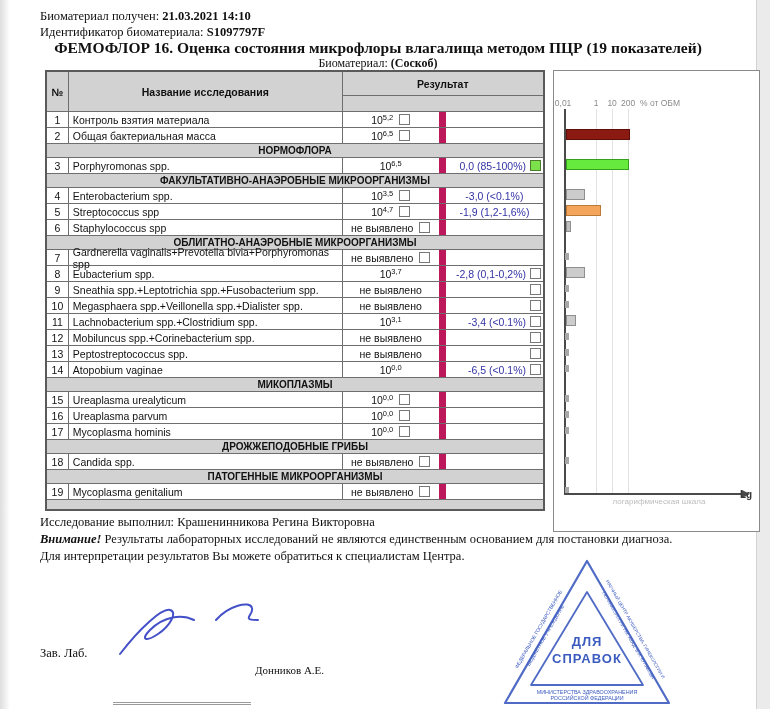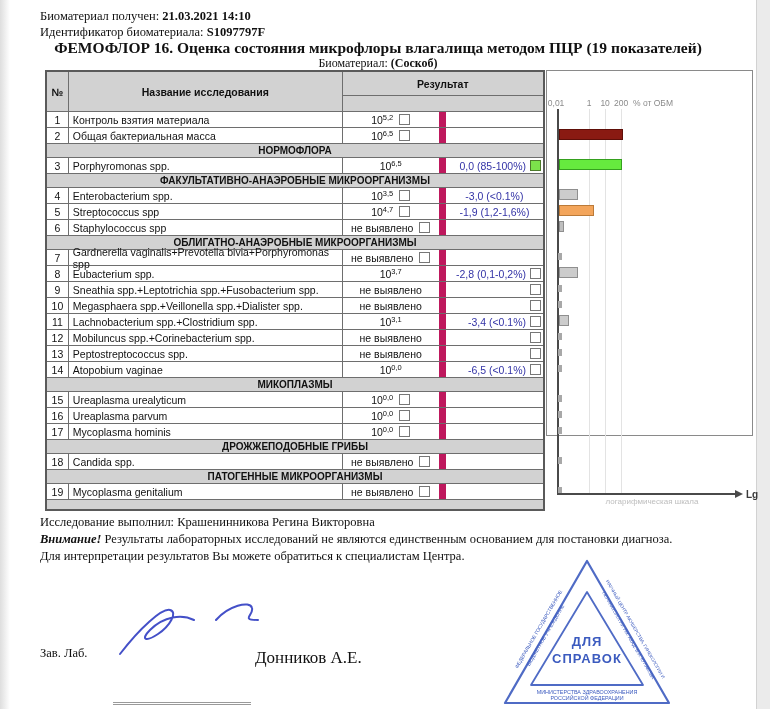--- a/index.html
+++ b/index.html
@@ -34,38 +34,38 @@
   .c-name{width:276px;padding-left:4px;border-right:1px solid #6e6e6e;}
   .c-abs{width:104px;justify-content:center;gap:6px;border-right:7px solid #be185d;}
   .c-rel{width:98px;color:#3333a6;font-size:10.5px;}
   .c-rel.rj{justify-content:flex-end;padding-right:2px;gap:4px;}
   .c-rel.cj{justify-content:center;}
   sup{font-size:7.5px;vertical-align:4px;}
   .cb{display:inline-block;width:11px;height:11px;border:1px solid #777;background:#fff;box-sizing:border-box;}
   .cb.green{background:#7ce24b;border-color:#4c7a2a;}
   .t-foot{height:9px;background:#d2d2d2;}
 
-  .chart{position:relative;margin-left:1px;width:207px;height:366px;border:1px solid #8a8a8a;
+  .chart{position:relative;margin-left:8px;width:207px;height:462px;border:1px solid #8a8a8a;
          background:#fff;font-family:"Liberation Sans", sans-serif;box-sizing:border-box;}
   .tick-label{position:absolute;top:27px;font-size:8.5px;color:#8a8a8a;white-space:nowrap;}
   .unit-label{position:absolute;top:27px;font-size:8.5px;color:#8a8a8a;white-space:nowrap;}
   .gridline{position:absolute;top:38px;width:1px;background:#e3e3e3;}
   .vaxis{position:absolute;top:38px;width:2px;background:#4a4a4a;}
   .haxis{position:absolute;height:2px;background:#4a4a4a;}
   .arrowhead{position:absolute;width:0;height:0;border-left:8px solid #4a4a4a;
              border-top:4.5px solid transparent;border-bottom:4.5px solid transparent;}
   .lg-label{position:absolute;font-size:10px;font-weight:bold;color:#3a3a3a;}
   .scale-caption{position:absolute;font-size:8px;color:#bdbdbd;width:160px;text-align:center;}
   .bar{position:absolute;height:11px;box-sizing:border-box;border:1px solid;}
   .stub{position:absolute;width:4px;height:7px;background:#a8a8a8;}
 
   .footer{position:absolute;left:40px;top:514px;font-size:12.5px;line-height:17px;width:700px;}
   .warn{font-weight:bold;font-style:italic;}
   .sig-label{position:absolute;left:40px;top:646px;font-size:12.5px;}
-  .sig-name{position:absolute;left:255px;top:648px;font-size:17px;}
+  .sig-name{position:absolute;left:255px;top:664px;font-size:11px;}
   .signature{position:absolute;left:112px;top:598px;}
   .stamp{position:absolute;left:502px;top:558px;}
   .stamp text{font-family:"Liberation Sans", sans-serif;fill:#3c5bbf;}
   .bottom-line{position:absolute;left:113px;top:702px;width:138px;height:3px;
                border-top:1px solid #9a9a9a;border-bottom:1px solid #9a9a9a;box-sizing:border-box;}
 </style>
 </head>
 <body>
 
 <div class="page">
@@ -320,21 +320,21 @@
         <div class="stub" style="left: 11px; top: 262px;"></div>
         <div class="stub" style="left: 11px; top: 278px;"></div>
         <div class="stub" style="left: 11px; top: 294px;"></div>
         <div class="stub" style="left: 11px; top: 324px;"></div>
         <div class="stub" style="left: 11px; top: 340px;"></div>
         <div class="stub" style="left: 11px; top: 356px;"></div>
         <div class="stub" style="left: 11px; top: 386px;"></div>
         <div class="stub" style="left: 11px; top: 416px;"></div>
         <div class="haxis" style="left: 10px; top: 422px; width: 178px;"></div>
         <div class="arrowhead" style="left: 188px; top: 419px;"></div>
-        <div class="lg-label" style="left: 199px; top: 418px;">Lg</div>
+        <div class="lg-label" style="left: 186px; top: 418px;">Lg</div>
         <div class="scale-caption" style="left: 25px; top: 426px;">логарифмическая шкала</div>
       </div>
   </div>
 
   <div class="footer">
     <div>Исследование выполнил: Крашенинникова Регина Викторовна</div>
     <div>
       <span class="warn">Внимание!</span>
       <span>Результаты лабораторных исследований не являются единственным основанием для постановки диагноза.</span>
     </div>

